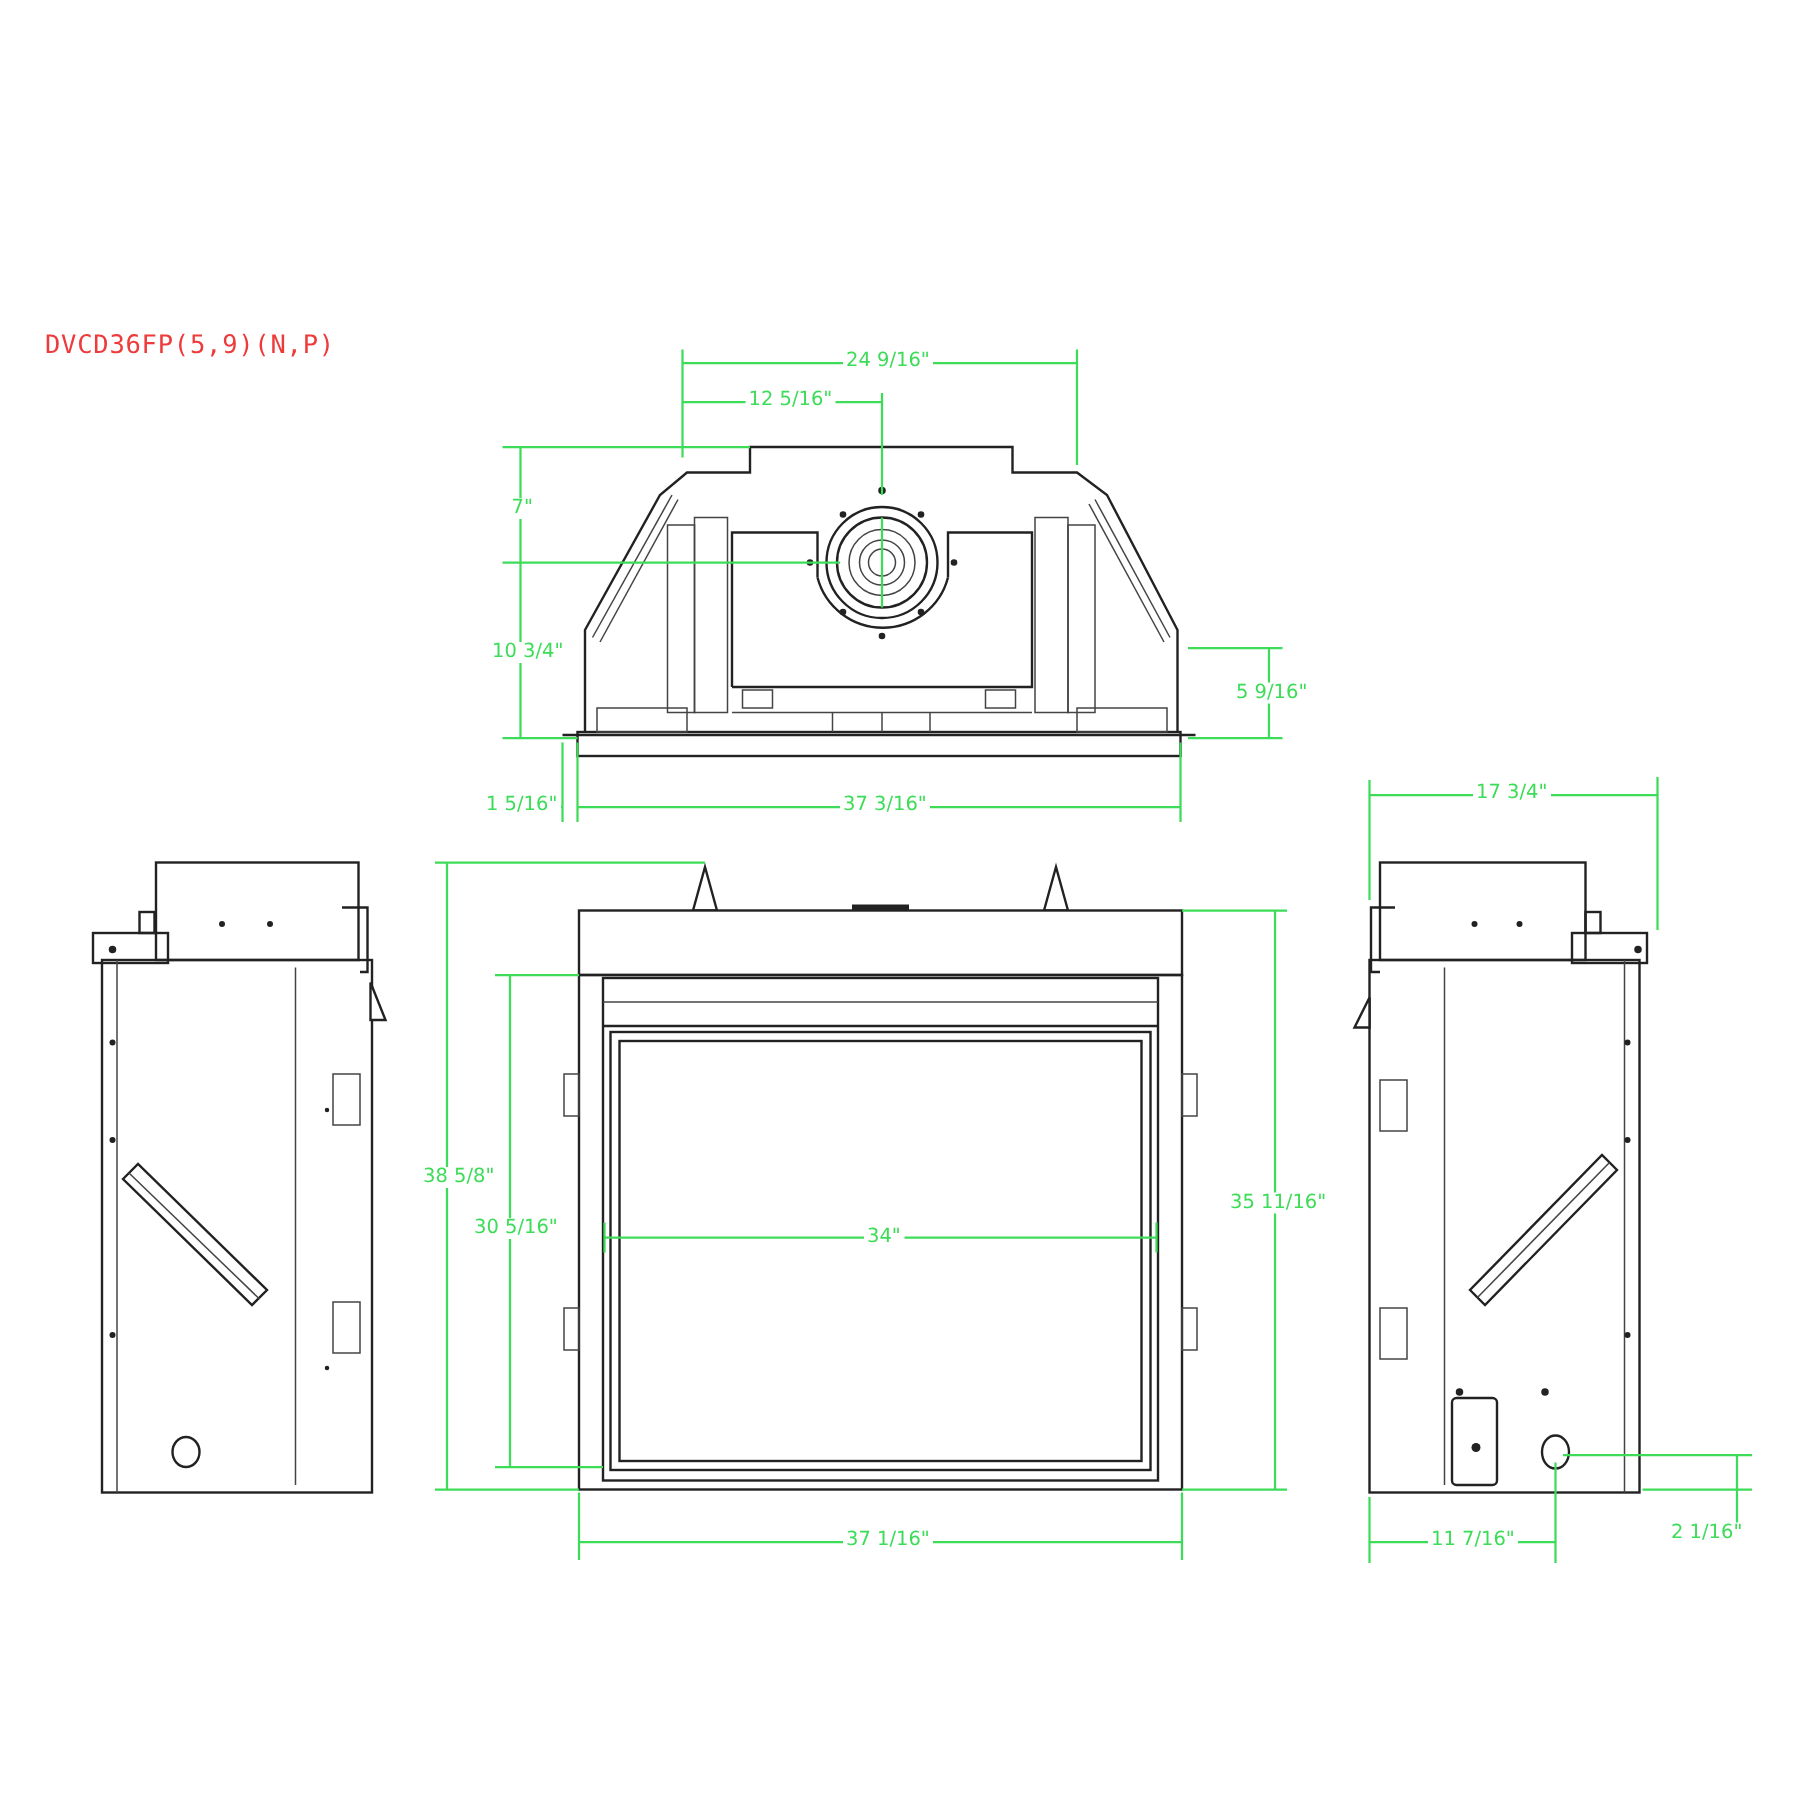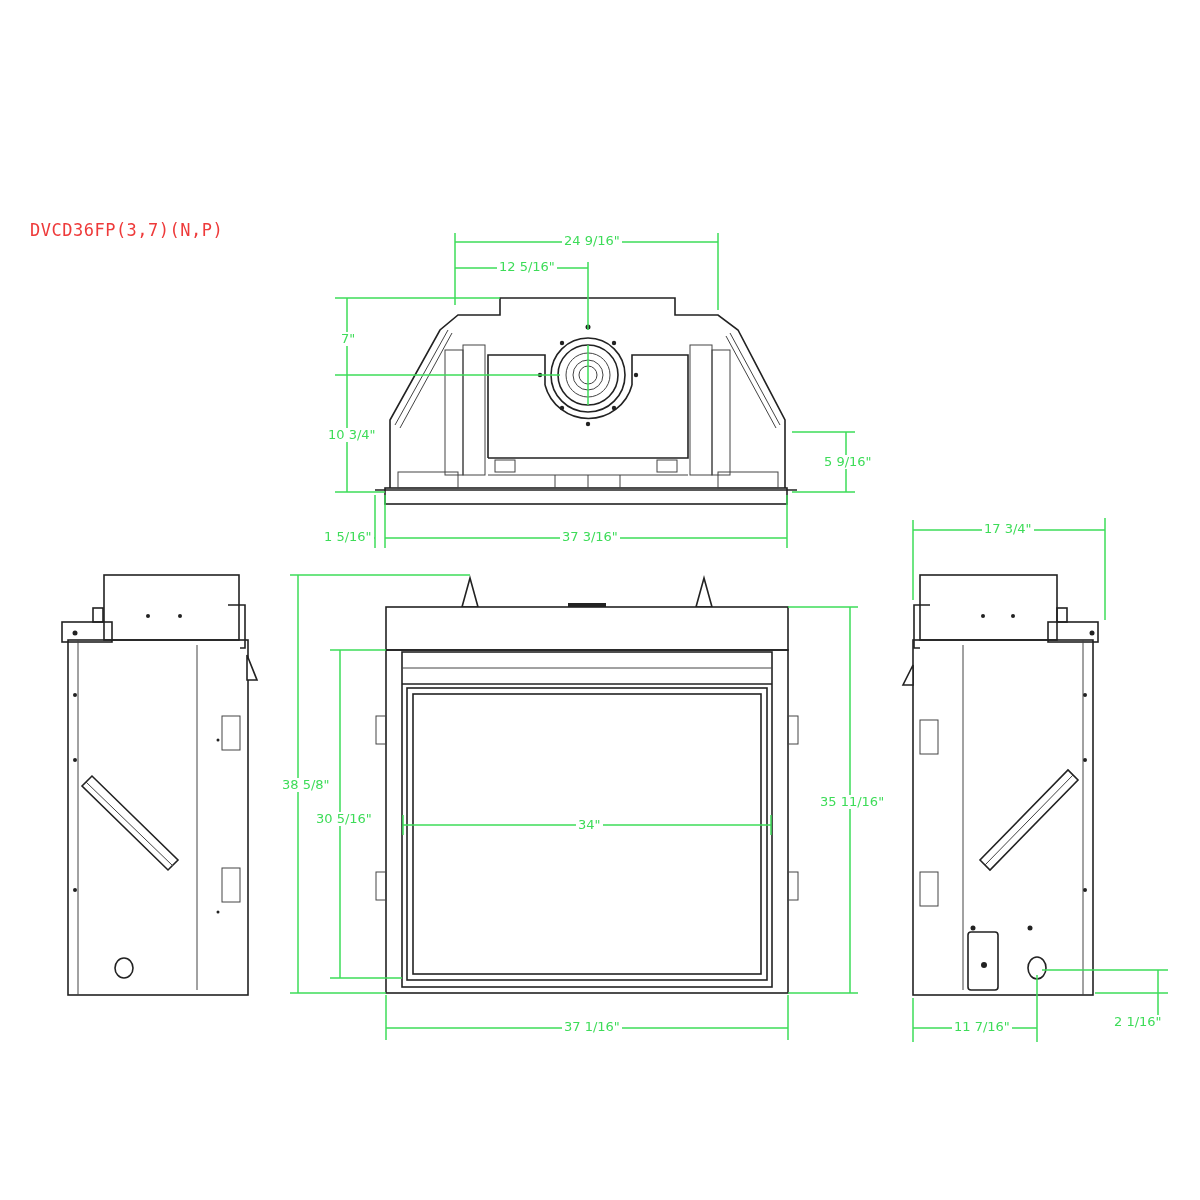--- a/index.html
+++ b/index.html
@@ -176,21 +176,21 @@
     <line class="dl" x1="913" y1="530" x2="1105" y2="530"></line>
     <line class="dl" x1="913" y1="998" x2="913" y2="1042"></line>
     <line class="dl" x1="1037" y1="975" x2="1037" y2="1042"></line>
     <line class="dl" x1="913" y1="1028" x2="1037" y2="1028"></line>
     <line class="dl" x1="1042" y1="970" x2="1168" y2="970"></line>
     <line class="dl" x1="1095" y1="993" x2="1168" y2="993"></line>
     <line class="dl" x1="1158" y1="970" x2="1158" y2="1022"></line>
   </g>
 </svg>
 
-<div class="model-title">DVCD36FP(3,7)(N,P)</div>
+<div class="model-title">DVCD36FP(5,9)(N,P)</div>
 
 <div class="dim" style="left:562px;top:234px;">24 9/16"</div>
 <div class="dim" style="left:497px;top:260px;">12 5/16"</div>
 <div class="dim" style="left:339px;top:332px;">7"</div>
 <div class="dim" style="left:326px;top:428px;">10 3/4"</div>
 <div class="dim" style="left:822px;top:455px;">5 9/16"</div>
 <div class="dim" style="left:322px;top:530px;">1 5/16"</div>
 <div class="dim" style="left:560px;top:530px;">37 3/16"</div>
 
 <div class="dim" style="left:280px;top:778px;">38 5/8"</div>

